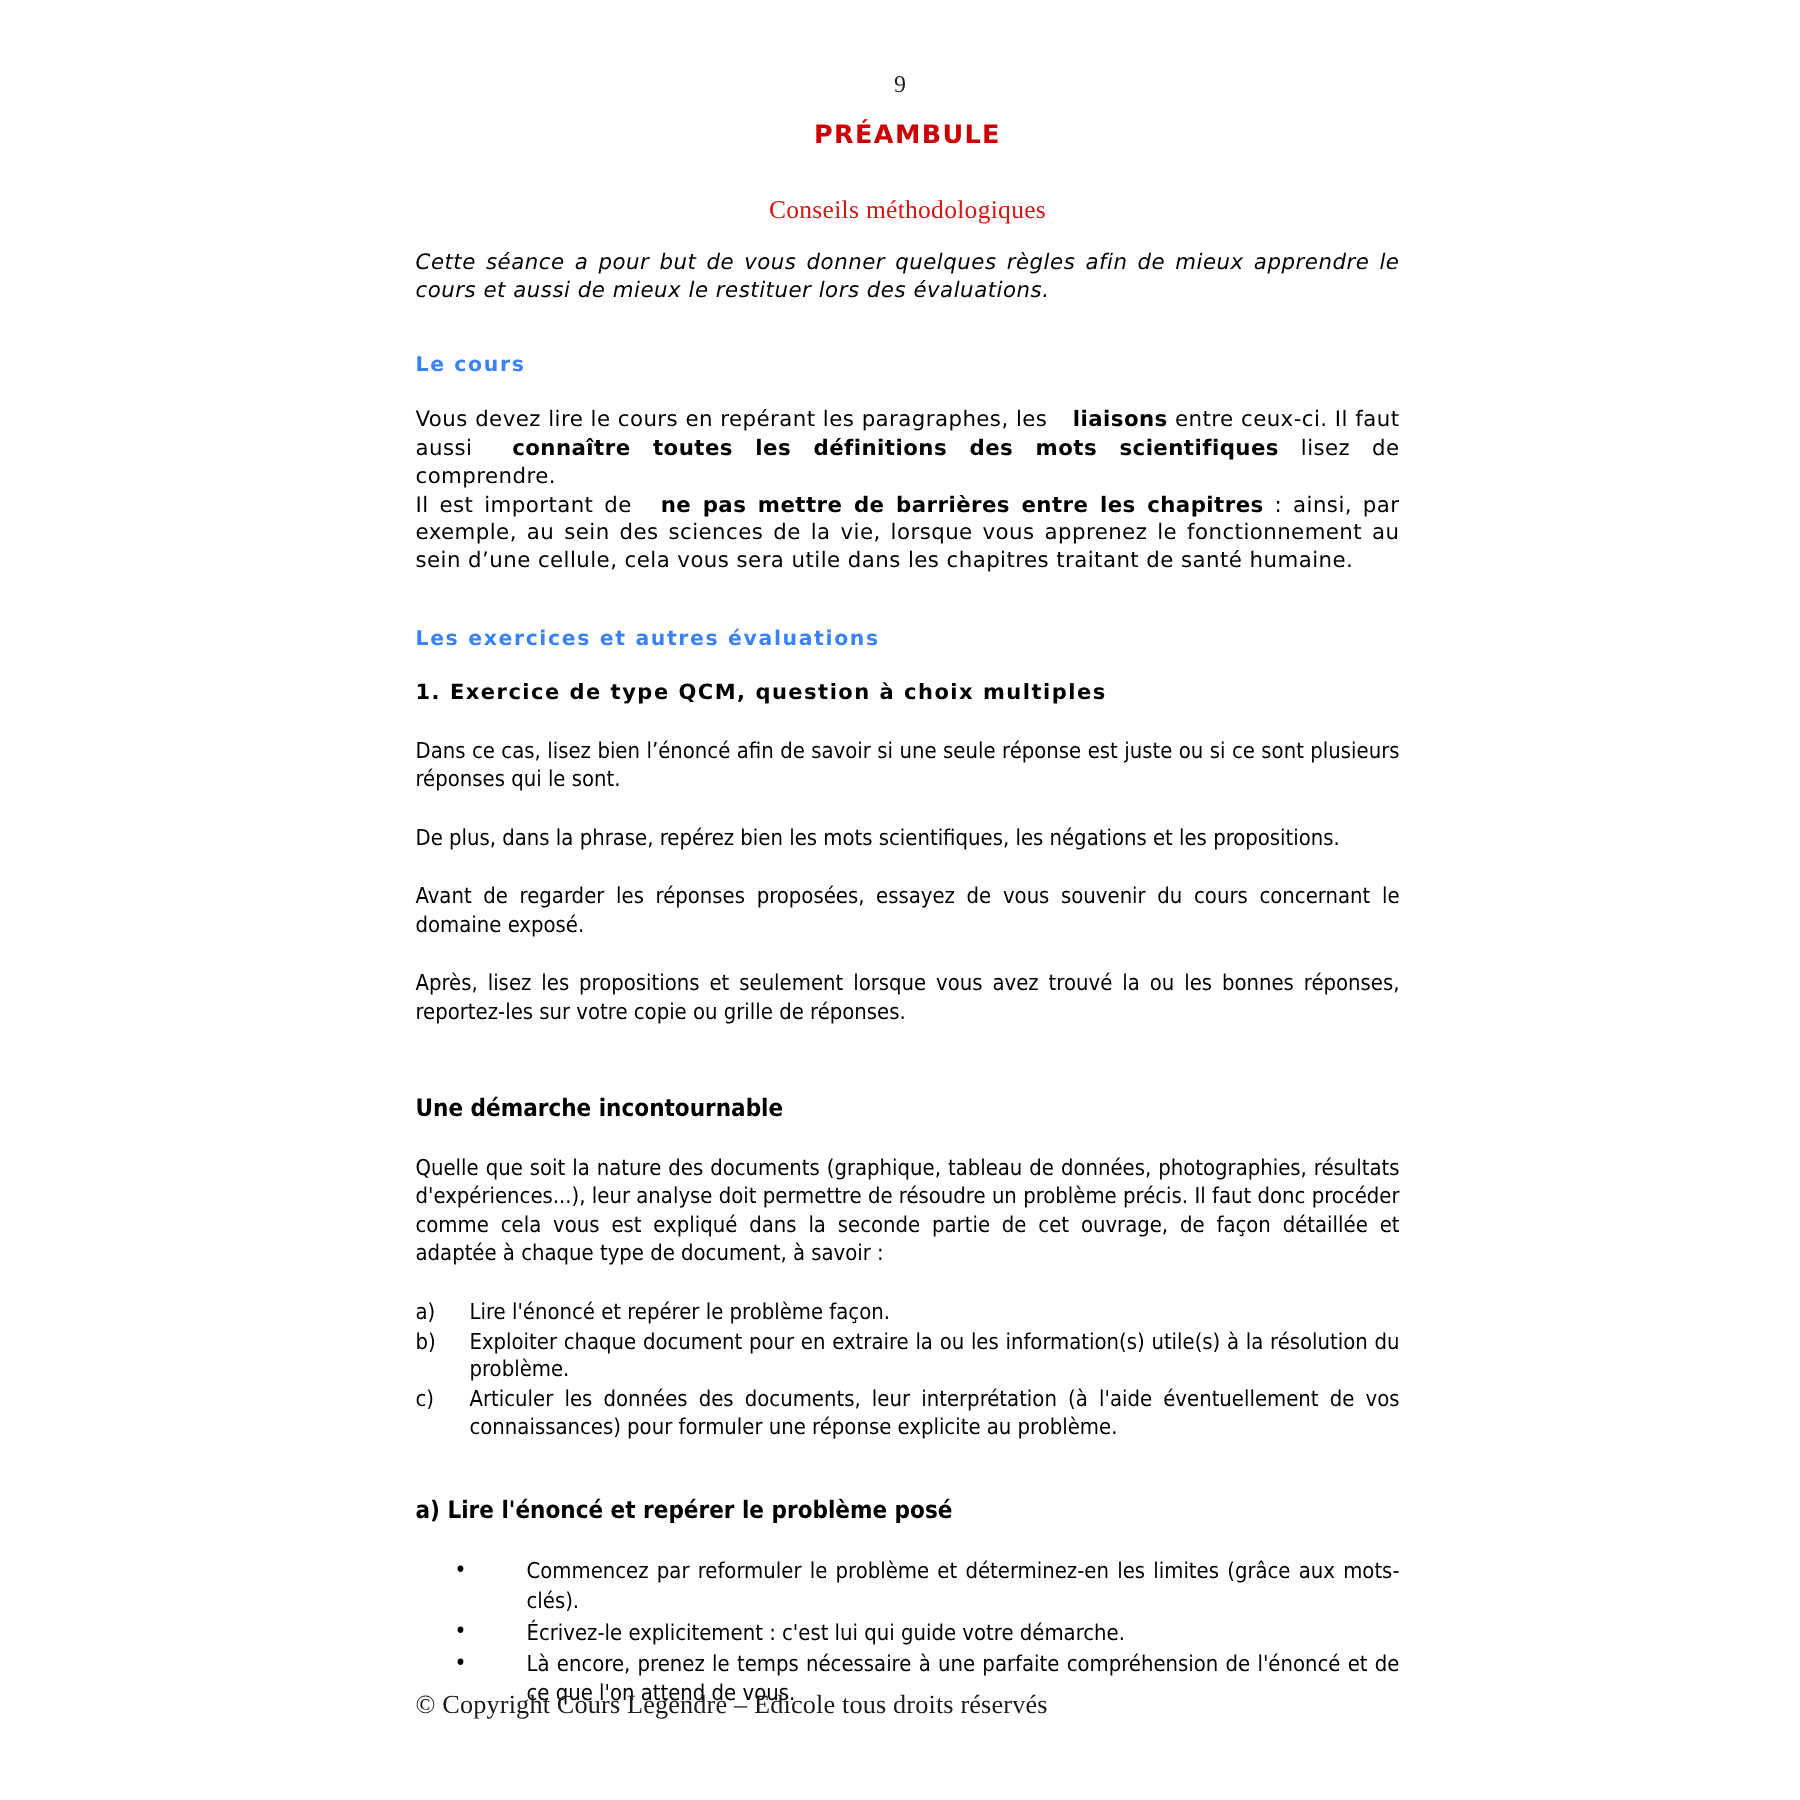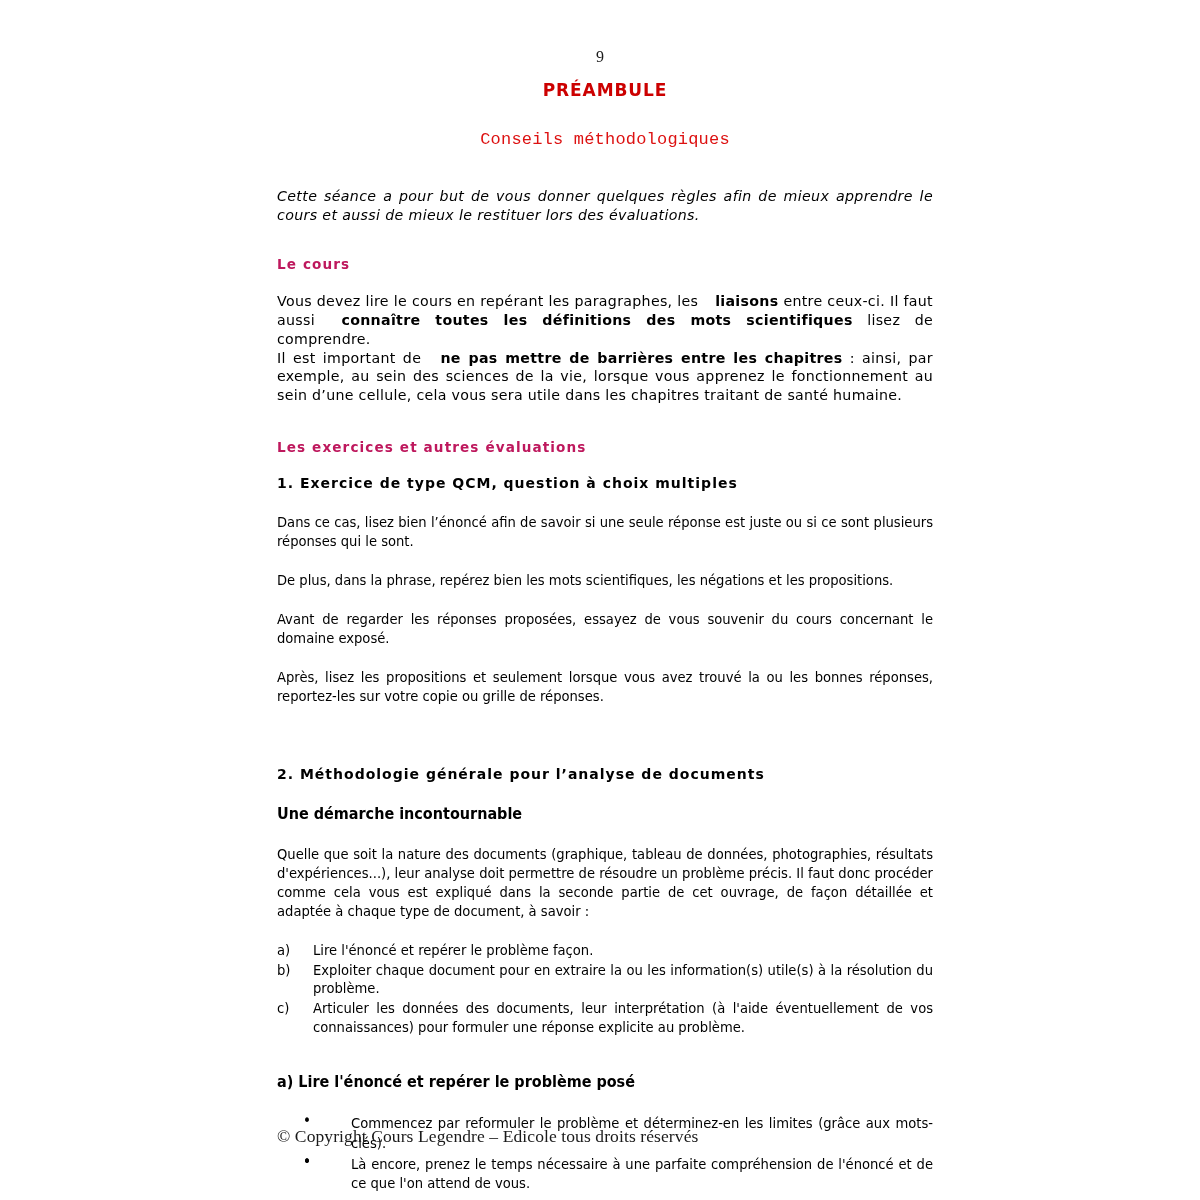--- a/index.html
+++ b/index.html
@@ -52,39 +52,39 @@
     color: #cc0000;
     font-family: "DejaVu Sans", sans-serif;
     font-weight: bold;
     font-size: 17px;
     letter-spacing: 0.9px;
     margin: 0 0 30px 0;
   }
   .doc-subtitle {
     text-align: center;
     color: #dd1111;
-    font-family: Liberation Mono, monospace;
+    font-family: Liberation Serif, serif;
     font-weight: normal;
     font-size: 17px;
     letter-spacing: 0.2px;
-    margin: 0 0 38px 0;
+    margin: 0 0 16px 0;
   }
 
   .intro-para {
     font-family: "DejaVu Sans", sans-serif;
     font-size: 14.2px;
     line-height: 1.32;
     text-align: justify;
     margin: 0 0 32px 0;
     letter-spacing: 0.35px;
     font-style: italic;
   }
 
   .red-head {
-    color: #be185d;
+    color: #3b82f6;
     font-family: "DejaVu Sans", sans-serif;
     font-weight: bold;
     font-size: 13.6px;
     letter-spacing: 1.1px;
     margin: 0 0 20px 0;
   }
 
   .wide-para {
     font-family: "DejaVu Sans", sans-serif;
     font-size: 14.2px;
@@ -207,39 +207,38 @@
 
     <h3 class="num-head">1. Exercice de type QCM, question à choix multiples</h3>
 
     <p class="cond">Dans ce cas, lisez bien l’énoncé afin de savoir si une seule réponse est juste ou si ce sont plusieurs réponses qui le sont.</p>
     <p class="cond">De plus, dans la phrase, repérez bien les mots scientifiques, les négations et les propositions.</p>
     <p class="cond">Avant de regarder les réponses proposées, essayez de vous souvenir du cours concernant le domaine exposé.</p>
     <p class="cond">Après, lisez les propositions et seulement lorsque vous avez trouvé la ou les bonnes réponses, reportez-les sur votre copie ou grille de réponses.</p>
 
     <div class="gap-md"></div>
 
-    <h3 class="num-head">2. Méthodologie générale pour l’analyse de documents</h3>
 
     <h4 class="sub-head-bold">Une démarche incontournable</h4>
 
     <p class="cond">Quelle que soit la nature des documents (graphique, tableau de données, photographies, résultats d'expériences...), leur analyse doit permettre de résoudre un problème précis. Il faut donc procéder comme cela vous est expliqué dans la seconde partie de cet ouvrage, de façon détaillée et adaptée à chaque type de document, à savoir :</p>
 
     <ul class="alpha-list">
       <li><span class="marker">a)</span><span>Lire l'énoncé et repérer le problème façon.</span></li>
       <li><span class="marker">b)</span><span>Exploiter chaque document pour en extraire la ou les information(s) utile(s) à la résolution du problème.</span></li>
       <li><span class="marker">c)</span><span>Articuler les données des documents, leur interprétation (à l'aide éventuellement de vos connaissances) pour formuler une réponse explicite au problème.</span></li>
     </ul>
 
     <div class="gap-lg"></div>
 
     <h4 class="sub-head-bold">a) Lire l'énoncé et repérer le problème posé</h4>
 
     <ul class="bullet-list">
       <li><span class="dot">•</span><span>Commencez par reformuler le problème et déterminez-en les limites (grâce aux mots-clés).</span></li>
-      <li><span class="dot">•</span></li>
+      <li><span class="dot">•</span><span>Écrivez-le explicitement : c'est lui qui guide votre démarche.</span></li>
       <li><span class="dot">•</span><span>Là encore, prenez le temps nécessaire à une parfaite compréhension de l'énoncé et de ce que l'on attend de vous.</span></li>
     </ul>
 
   </div>
 
   <div class="footer">© Copyright Cours Legendre – Edicole tous droits réservés</div>
 
 </div>
 
 </body></html>

